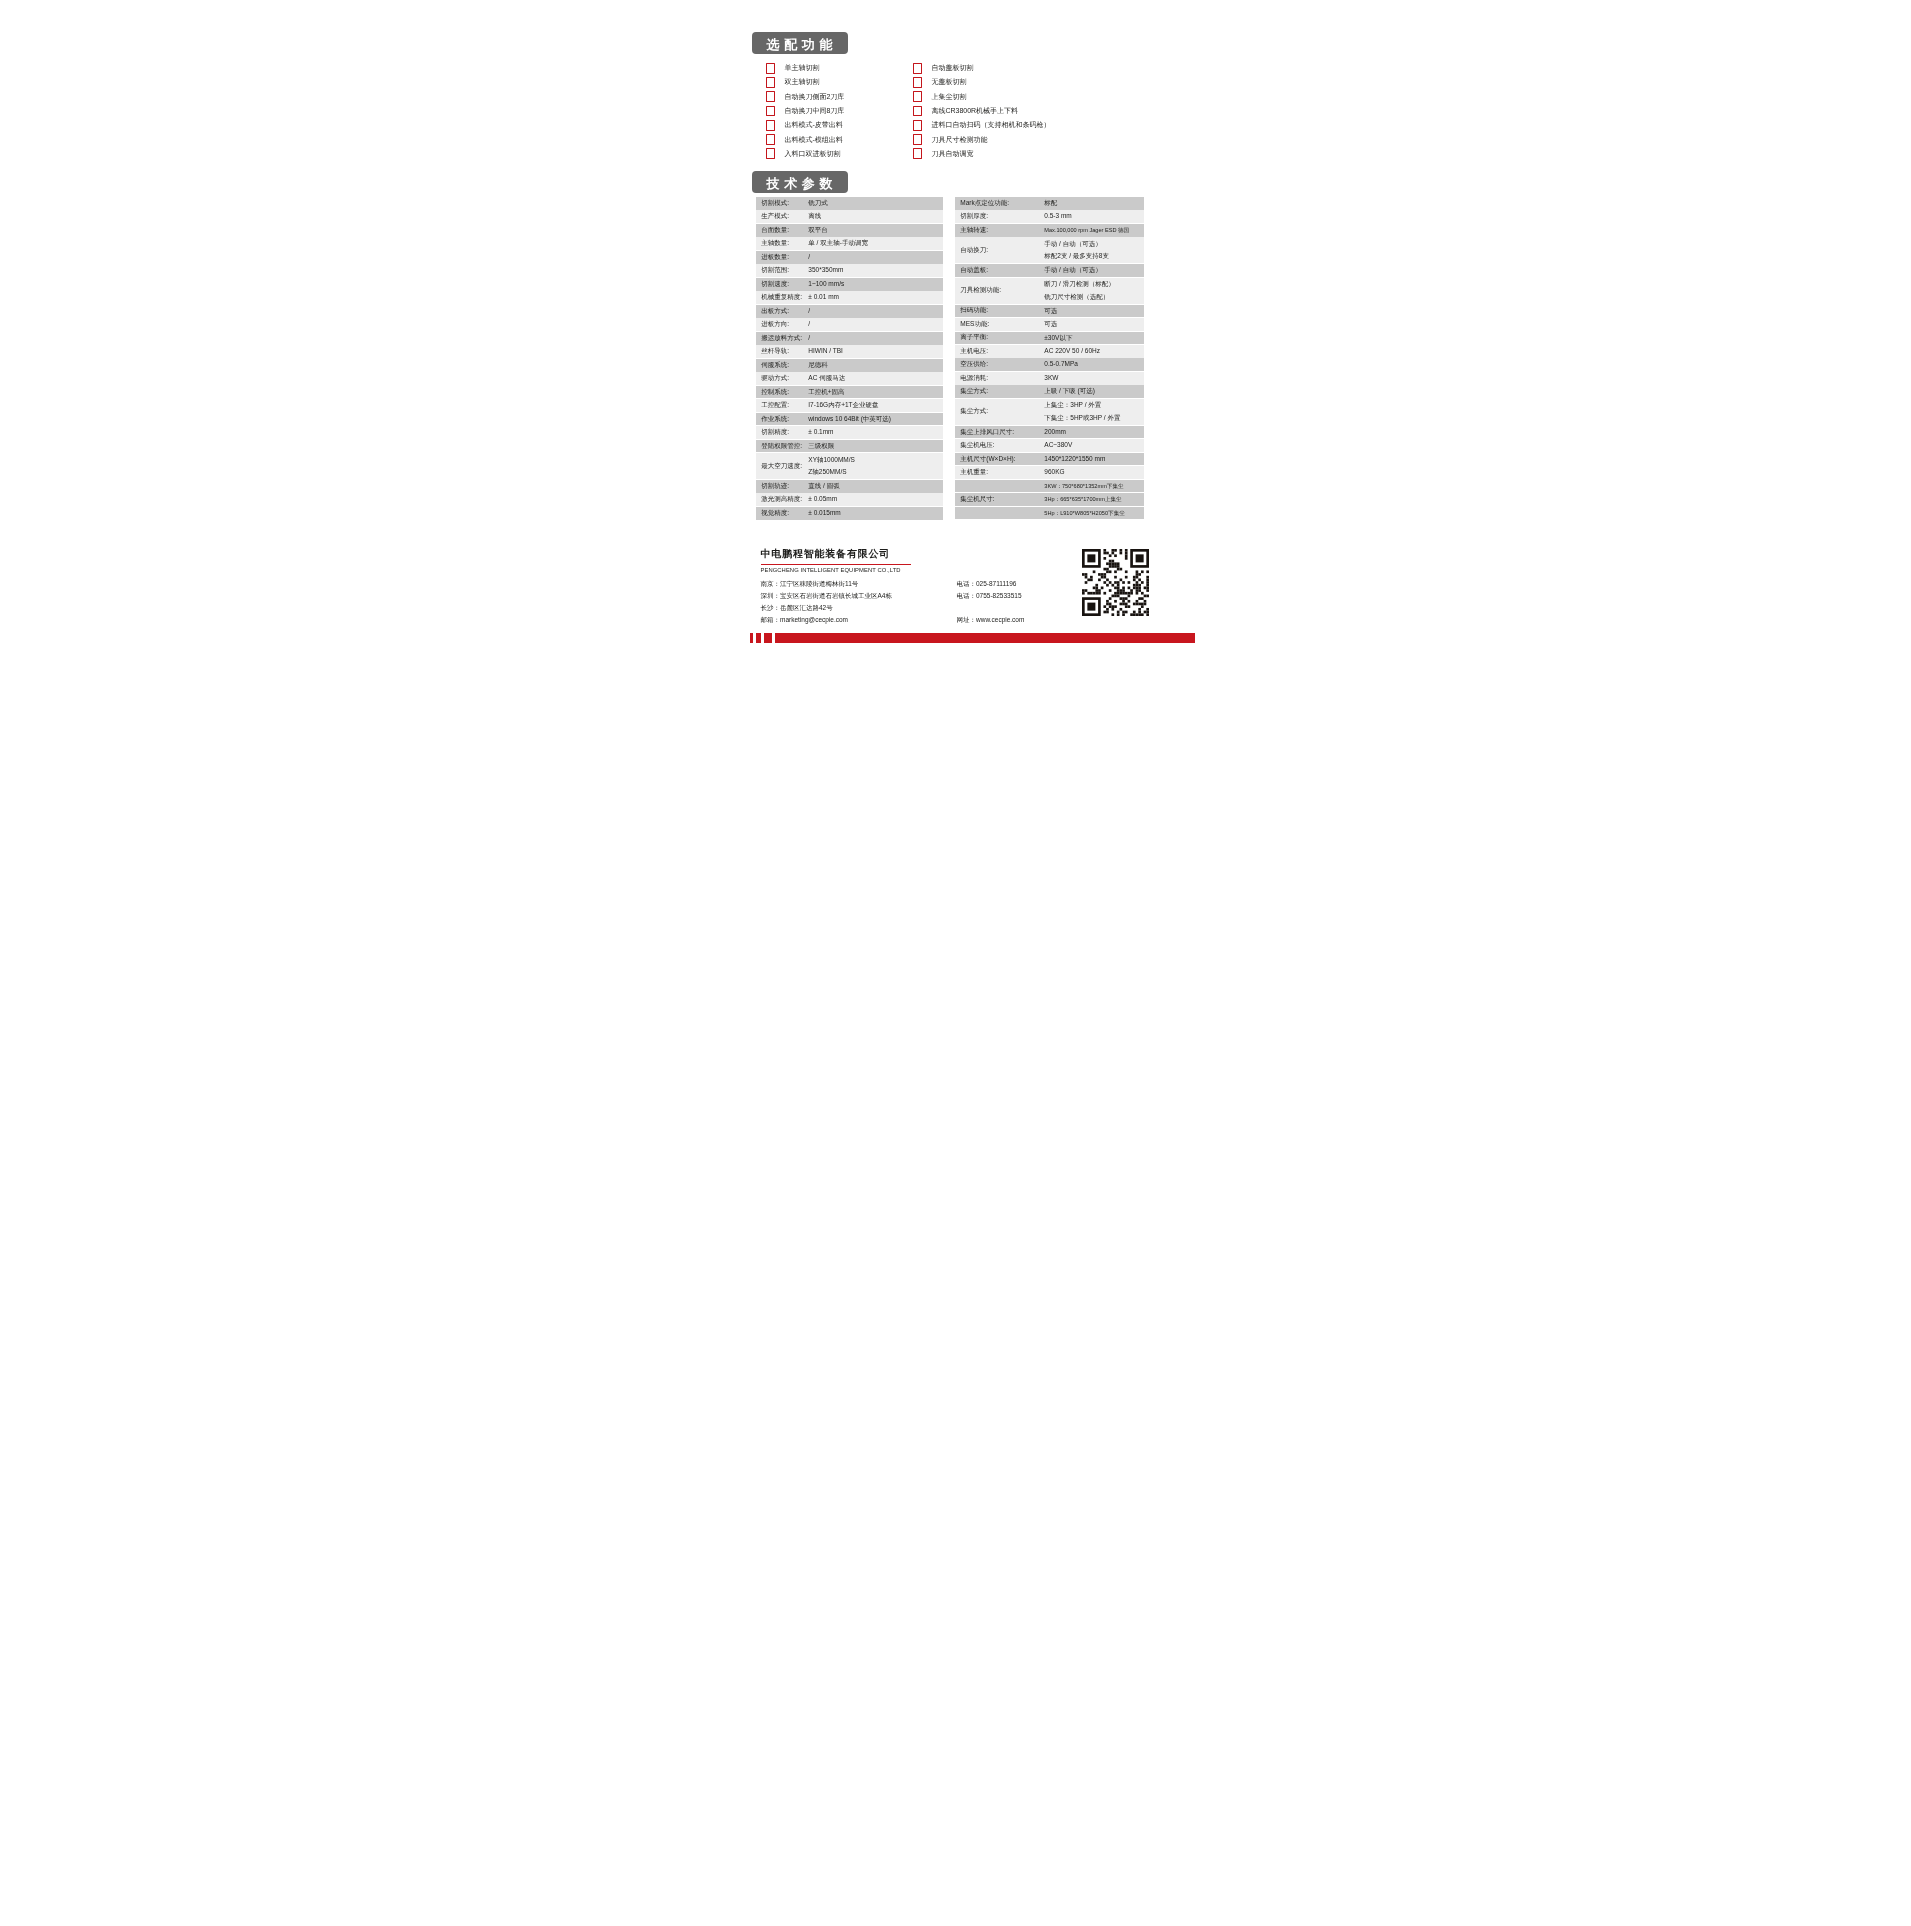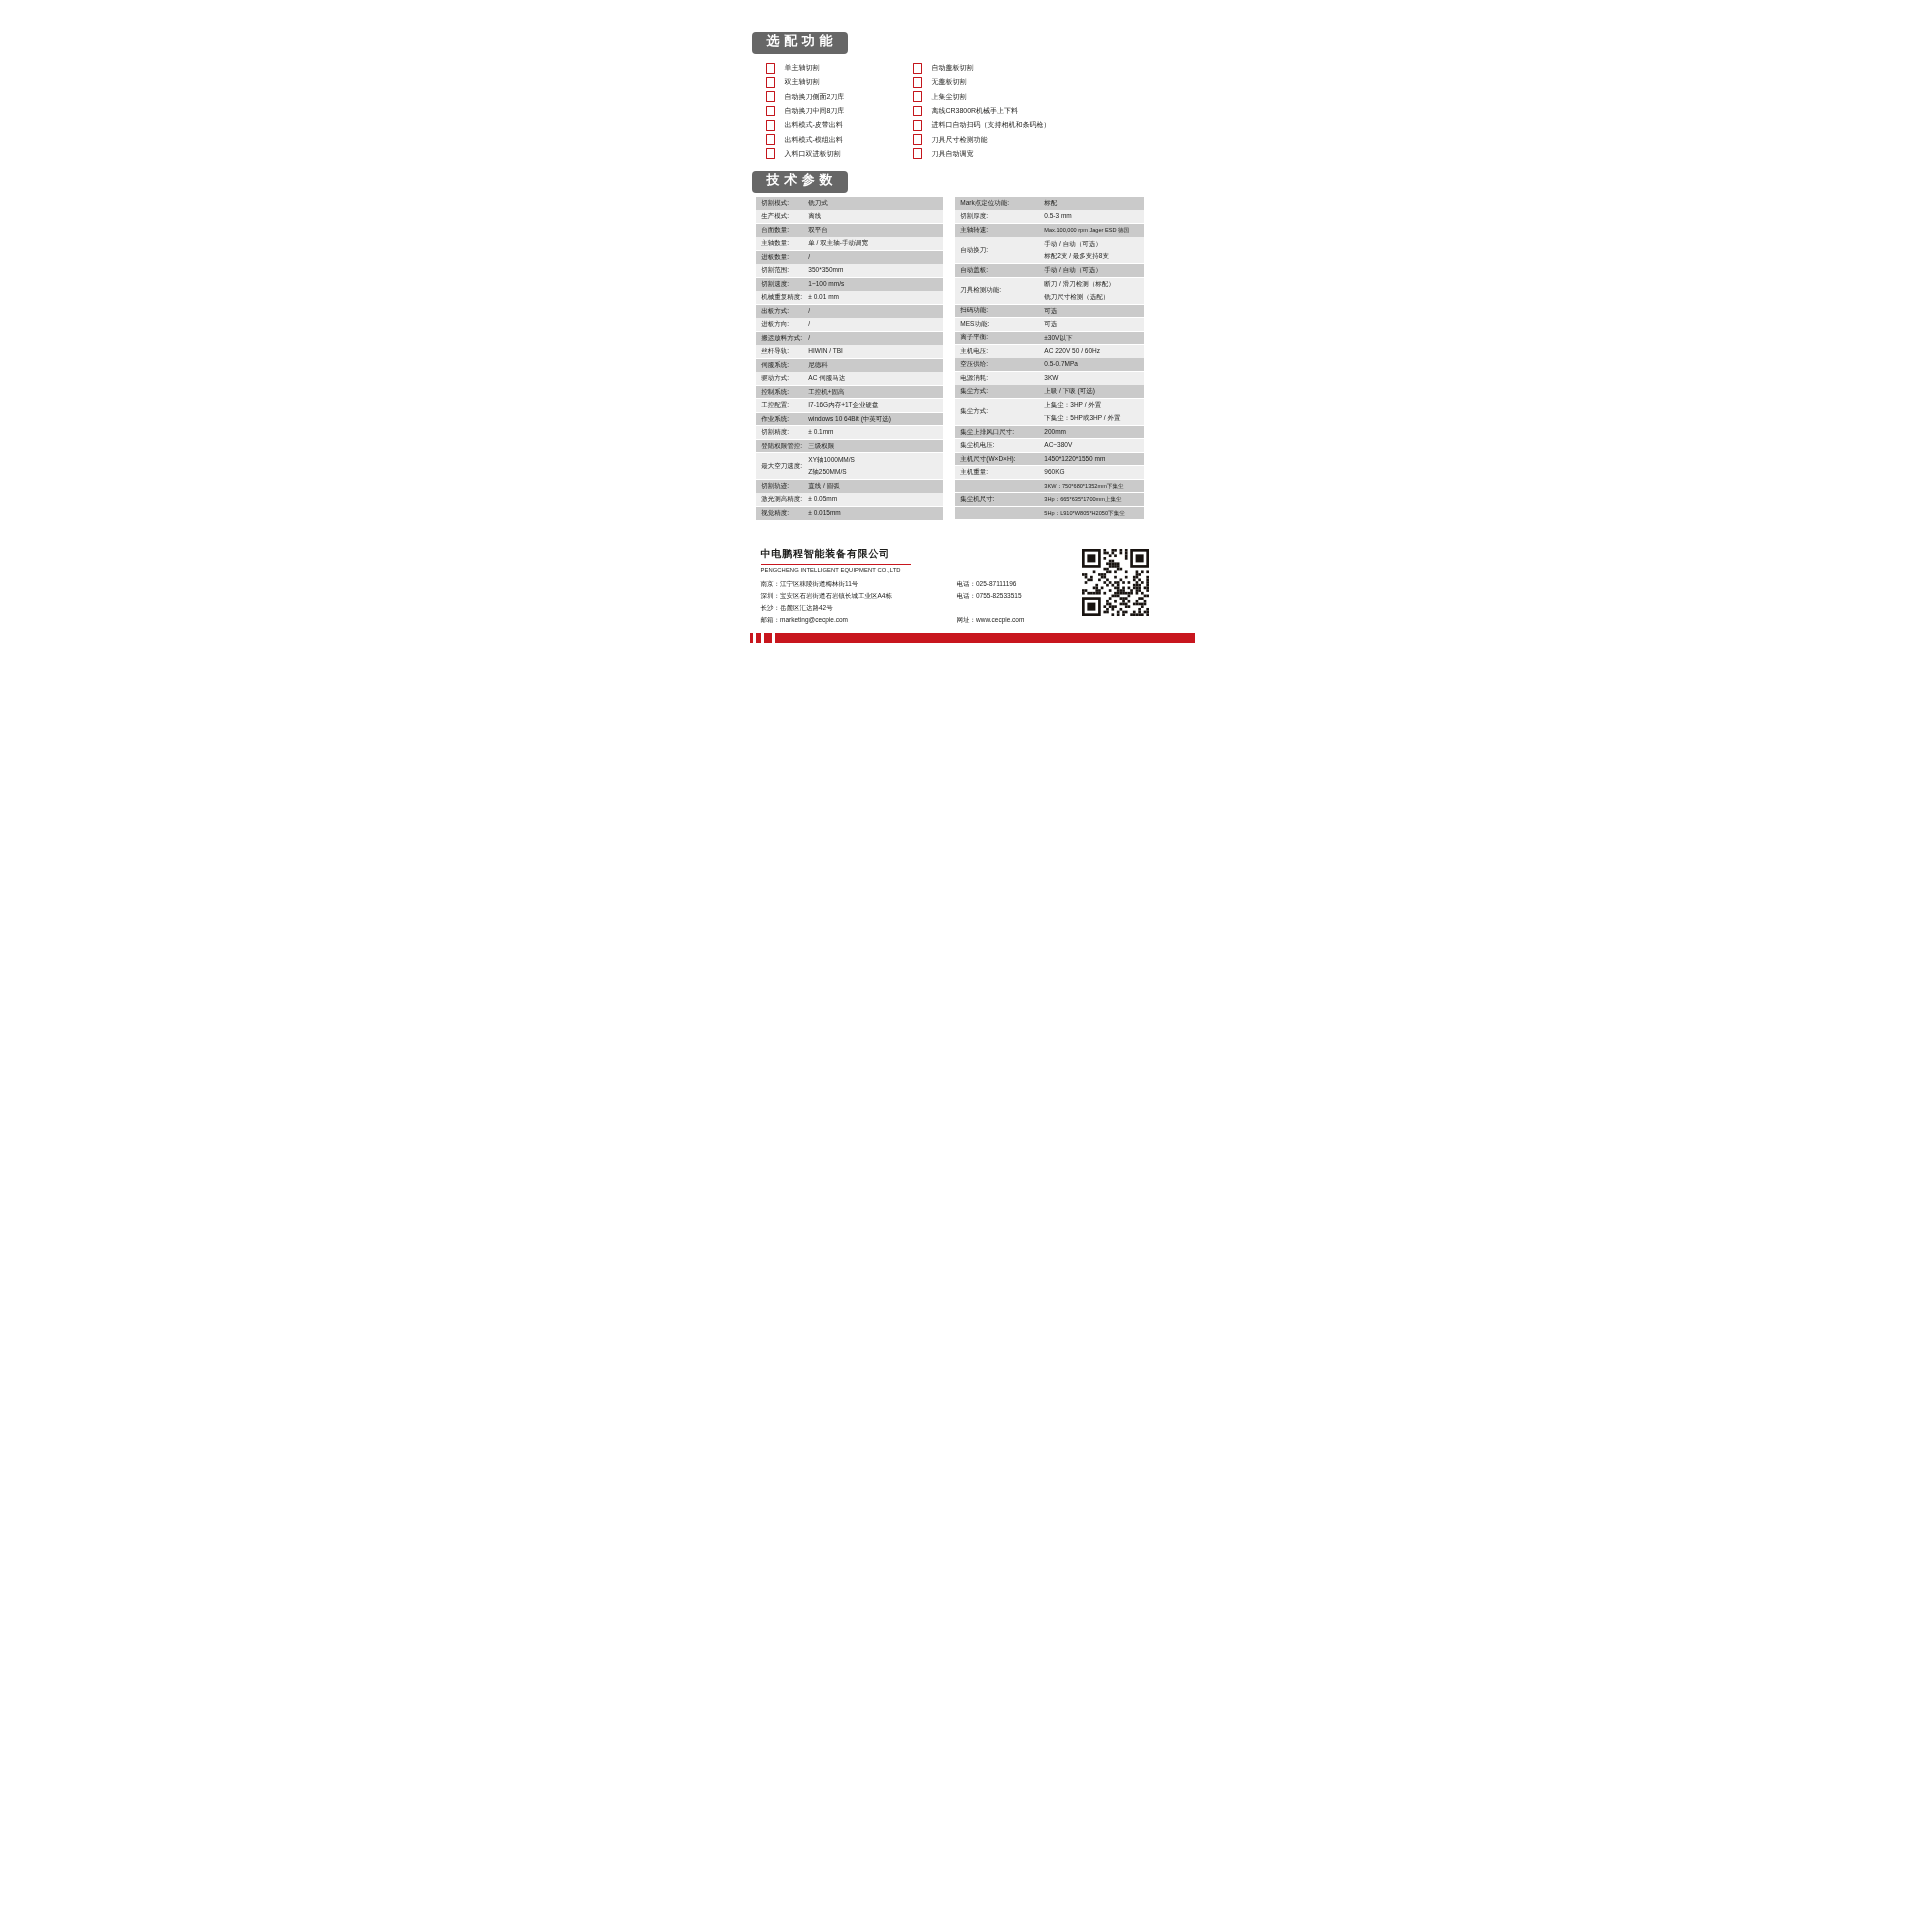--- a/index.html
+++ b/index.html
@@ -1,21 +1,21 @@
 <!DOCTYPE html>
 <html style="font-size:6.2px"><head>
 <meta charset="utf-8">
 <style>
   html,body{margin:0;padding:0;background:#ffffff;}
   body{font-family:"Liberation Sans","DejaVu Sans",sans-serif;color:#1d1d1b;}
   .page{position:relative;width:478px;height:676px;background:#ffffff;margin:0 auto;overflow:hidden;}
 
   
   .badge{position:absolute;left:35px;width:96px;height:22.3px;background:#676767;border-radius:3.9px;
-         display:flex;align-items:flex-start;justify-content:center;color:#ffffff;font-size:13px;font-weight:700;
+         display:flex;align-items:flex-end;justify-content:center;color:#ffffff;font-size:13px;font-weight:700;
          letter-spacing:4.6px;padding-left:4.6px;box-sizing:border-box;}
   #badge-optional{top:32px;}
   #badge-tech{top:171px;}
 
   
   .checklist{position:absolute;top:61px;left:0;width:478px;height:108px;}
   .chk-col{position:absolute;top:0;margin:0;padding:0;list-style:none;}
   #list-left{left:49px;}
   #list-right{left:196px;}
   .chk-item{display:flex;align-items:center;height:14.3px;}

